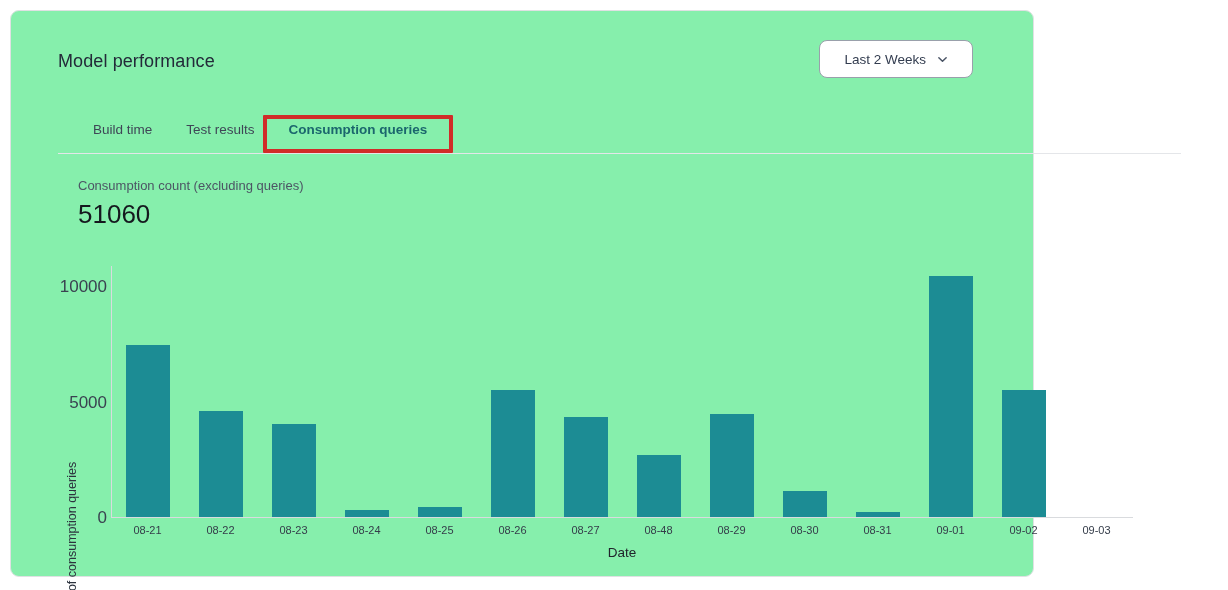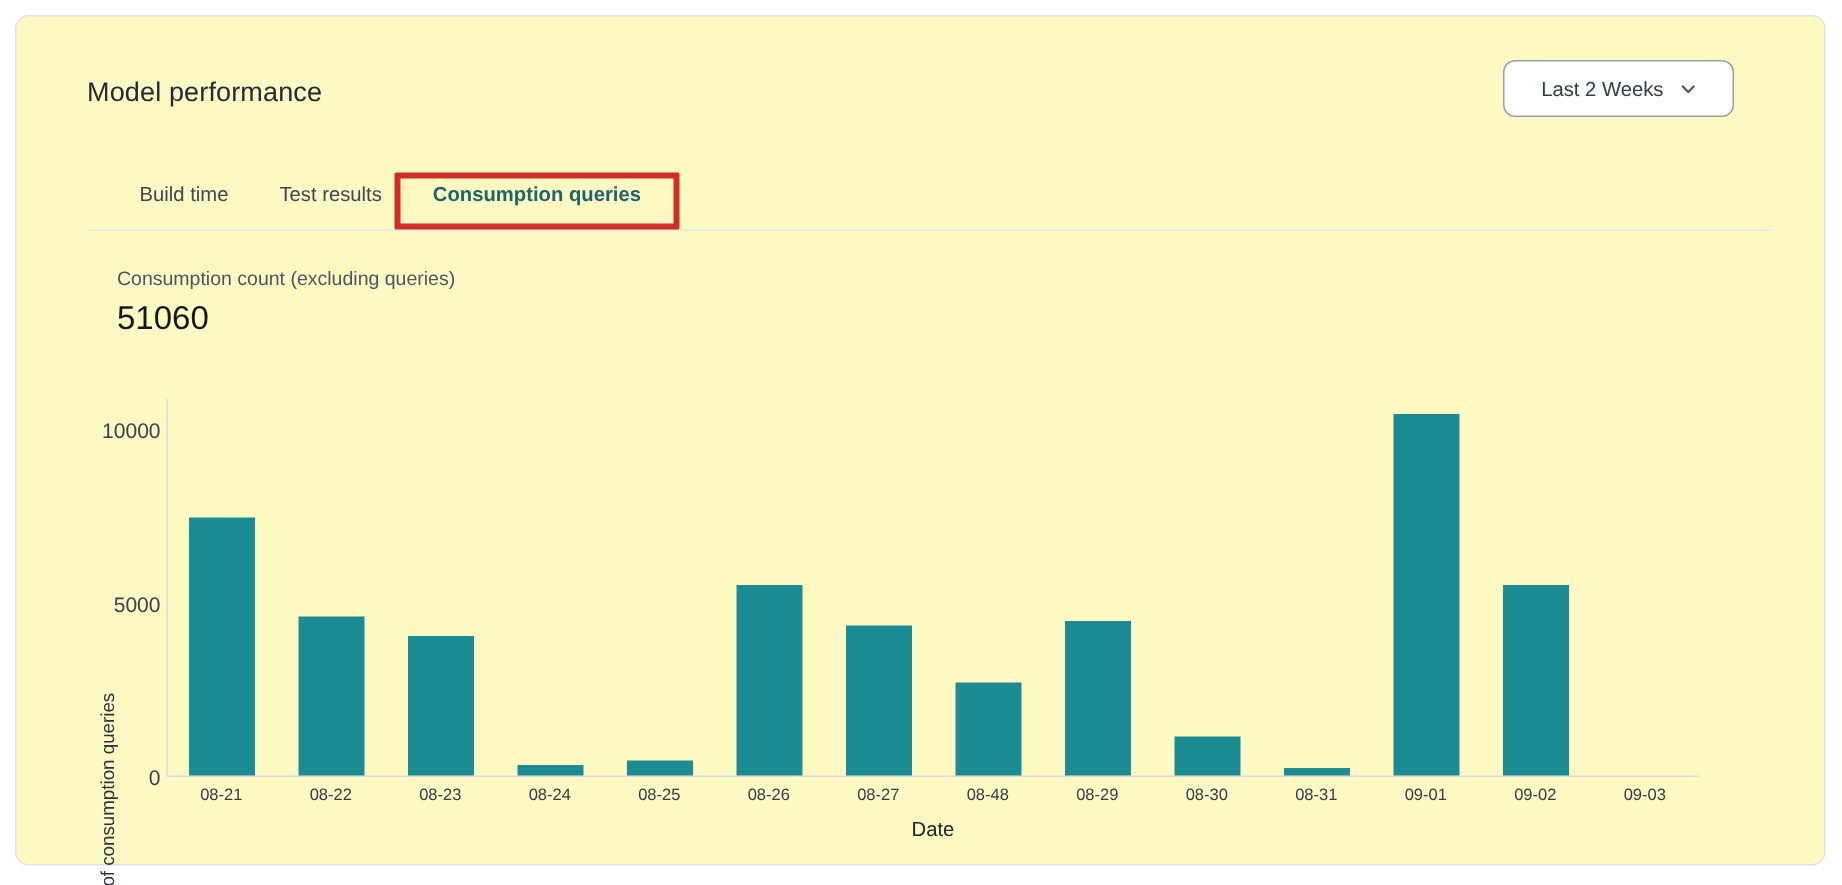--- a/index.html
+++ b/index.html
@@ -1,19 +1,19 @@
 <!DOCTYPE html>
 <html><head>
 <meta charset="utf-8">
 <style>
   * { margin:0; padding:0; box-sizing:border-box; }
   html,body { width:1228px; height:590px; background:#ffffff;
     font-family:"Liberation Sans", sans-serif; overflow:hidden; }
-  .card { position:absolute; left:10px; top:10px; width:1207px; height:567px;
-    background:#fef9c3; border:1px solid #e0e1e3; border-radius:9px; }
+  .card { position:absolute; left:10px; top:10px; width:1024px; height:567px;
+    background:#86efac; border:1px solid #e0e1e3; border-radius:9px; }
 
   .page-title { position:absolute; left:47px; top:40px; font-size:18px;
     color:#232a39; letter-spacing:.1px; }
 
   .period-btn { position:absolute; right:60px; top:29px; height:38px;
     display:flex; align-items:center; gap:11px; padding:0 24px;
     border:1px solid #99a0ab; border-radius:8px; background:#fff;
     font-size:13.5px; color:#323c4f; cursor:pointer; }
   .chev { width:11px; height:11px; display:block; }
 
@@ -23,29 +23,29 @@
   .tab { position:relative; height:100%; display:flex; align-items:center;
     padding:0 12px; font-size:13.5px; color:#3e4656; cursor:pointer;
     white-space:nowrap; }
   .tab.active { color:#1b666d; font-weight:bold; }
   .red-annotation { position:absolute; left:-14px; right:-14px; top:9px;
     bottom:0px; border:4px solid #d12c28; border-radius:1px;
     pointer-events:none; }
 
   .metric-label { position:absolute; left:67px; top:167px; font-size:13px;
     color:#4c5564; }
-  .metric-value { position:absolute; left:67px; top:188px; font-size:22px;
+  .metric-value { position:absolute; left:67px; top:188px; font-size:26px;
     color:#15181e; }
 
   .chart { position:absolute; left:52px; top:255px; width:1100px; height:300px; }
   .y-axis-title { position:absolute; left:2px; top:126px;
     transform:translateY(-50%) ; writing-mode:vertical-rl; text-orientation:mixed;
     rotate:180deg; font-size:12.5px; color:#2d333e; }
   .yticks { position:absolute; left:0; top:0; width:44px; height:252px; }
-  .ytick { position:absolute; right:0; font-size:14px; color:#3a4250;
+  .ytick { position:absolute; right:0; font-size:17px; color:#3a4250;
     line-height:12px; }
   .plot { position:absolute; left:48px; top:0; width:1022px; height:252px;
     border-left:1px solid #d9dbde; border-bottom:1px solid #d9dbde;
     display:flex; align-items:flex-end; }
   .slot { width:73px; height:100%; display:flex; align-items:flex-end;
     justify-content:center; }
   .bar { width:44px; }
   .xlabels { position:absolute; left:48px; top:258px; width:1022px;
     display:flex; }
   .xlabel { width:73px; text-align:center; font-size:11px; color:#343c49; }

